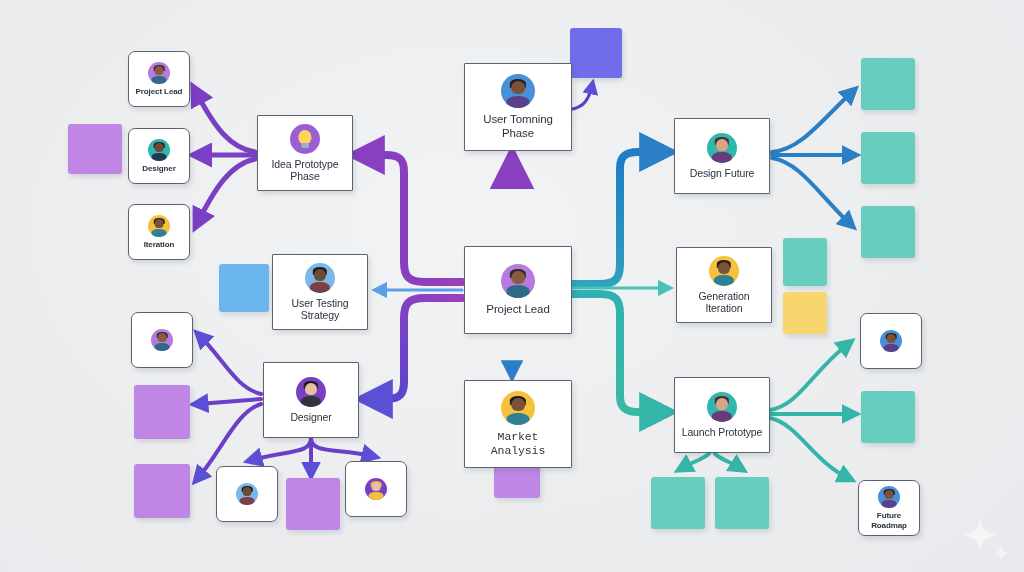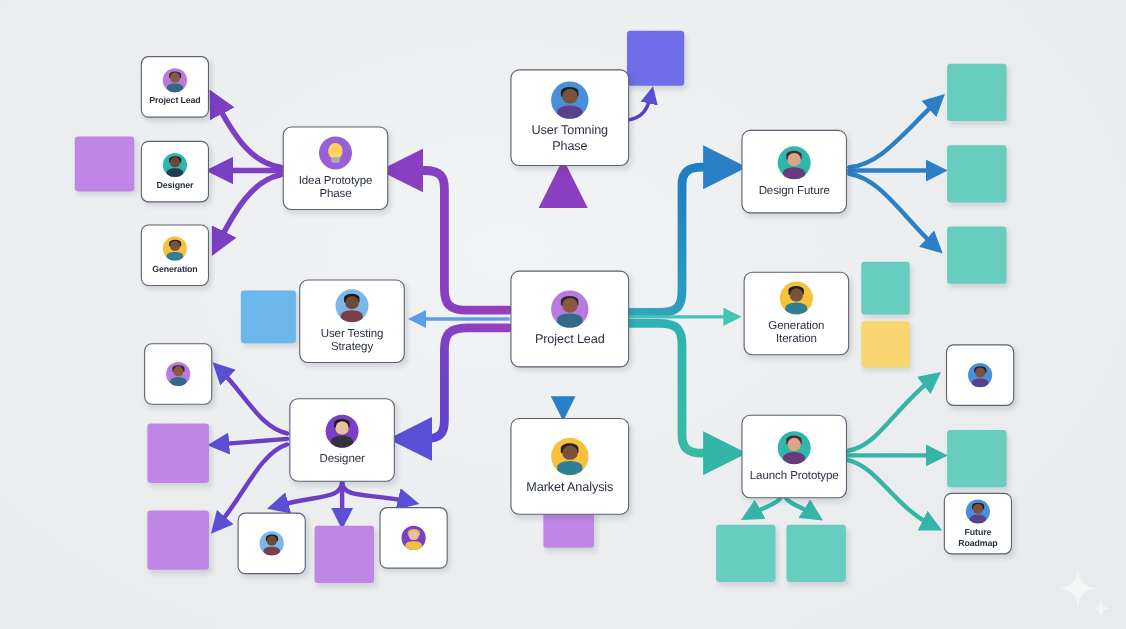--- a/index.html
+++ b/index.html
@@ -20,21 +20,21 @@
     position: absolute; left: 0; top: 0;
     width: 1024px; height: 572px;
     pointer-events: none;
   }
 
   
   .node {
     position: absolute;
     background: #ffffff;
     border: 1.2px solid #5b6370;
-    border-radius: 8px;
+    border-radius: 1px;
     box-shadow: 2px 3px 5px rgba(40,48,60,0.13);
     display: flex;
     flex-direction: column;
     align-items: center;
     justify-content: center;
     text-align: center;
     color: #2b3340;
     z-index: 3;
   }
   .node .label {
@@ -247,21 +247,21 @@
           <div class="body" style="background: rgb(31, 58, 82);"></div>
         </div>
         <div class="label">Designer</div>
       </div>
       <div class="node sm" style="left: 128px; top: 204px;">
         <div class="av" style="background: rgb(246, 194, 60);">
           <div class="hair" style="background: rgb(35, 31, 33);"></div>
           <div class="head" style="background: rgb(122, 81, 57);"></div>
           <div class="body" style="background: rgb(47, 127, 150);"></div>
         </div>
-        <div class="label">Generation</div>
+        <div class="label">Iteration</div>
       </div>
       <div class="node md" style="left: 257px; top: 115px;">
         <div class="av bulb" style="background: rgb(155, 95, 212);">
           <div class="bulbglass"></div>
           <div class="bulbbase"></div>
         </div>
         <div class="label">Idea Prototype Phase</div>
       </div>
       <div class="node md" style="left: 272px; top: 254px;">
         <div class="av" style="background: rgb(123, 184, 232);">
@@ -288,21 +288,21 @@
         <div class="label">User Tomning Phase</div>
       </div>
       <div class="node lg" style="left: 464px; top: 246px;">
         <div class="av" style="background: rgb(183, 123, 224);">
           <div class="hair" style="background: rgb(47, 42, 40);"></div>
           <div class="head" style="background: rgb(138, 90, 63);"></div>
           <div class="body" style="background: rgb(47, 107, 134);"></div>
         </div>
         <div class="label">Project Lead</div>
       </div>
-      <div class="node lg" style="left: 464px; top: 380px;">
+      <div class="node lg" style="left: 464px; top: 380px; font-family: Liberation Mono, monospace;">
         <div class="av" style="background: rgb(246, 194, 60);">
           <div class="hair" style="background: rgb(35, 31, 33);"></div>
           <div class="head" style="background: rgb(122, 81, 57);"></div>
           <div class="body" style="background: rgb(47, 127, 150);"></div>
         </div>
         <div class="label">Market Analysis</div>
       </div>
       <div class="node md" style="left: 674px; top: 118px;">
         <div class="av" style="background: rgb(47, 183, 173);">
           <div class="hair" style="background: rgb(74, 43, 51);"></div>
@@ -320,21 +320,21 @@
         <div class="label">Generation Iteration</div>
       </div>
       <div class="node md" style="left: 674px; top: 377px;">
         <div class="av" style="background: rgb(47, 183, 173);">
           <div class="hair" style="background: rgb(74, 43, 51);"></div>
           <div class="head" style="background: rgb(217, 165, 132);"></div>
           <div class="body" style="background: rgb(106, 59, 122);"></div>
         </div>
         <div class="label">Launch Prototype</div>
       </div>
-      <div class="node sm" style="left: 858px; top: 448px;">
+      <div class="node sm" style="left: 858px; top: 480px;">
         <div class="av" style="background: rgb(74, 144, 217);">
           <div class="hair" style="background: rgb(35, 31, 33);"></div>
           <div class="head" style="background: rgb(122, 81, 57);"></div>
           <div class="body" style="background: rgb(91, 63, 138);"></div>
         </div>
         <div class="label">Future Roadmap</div>
       </div>
       <div class="node sm blank" style="left: 131px; top: 312px;">
         <div class="av" style="background: rgb(183, 123, 224);">
           <div class="hair" style="background: rgb(47, 42, 40);"></div>

